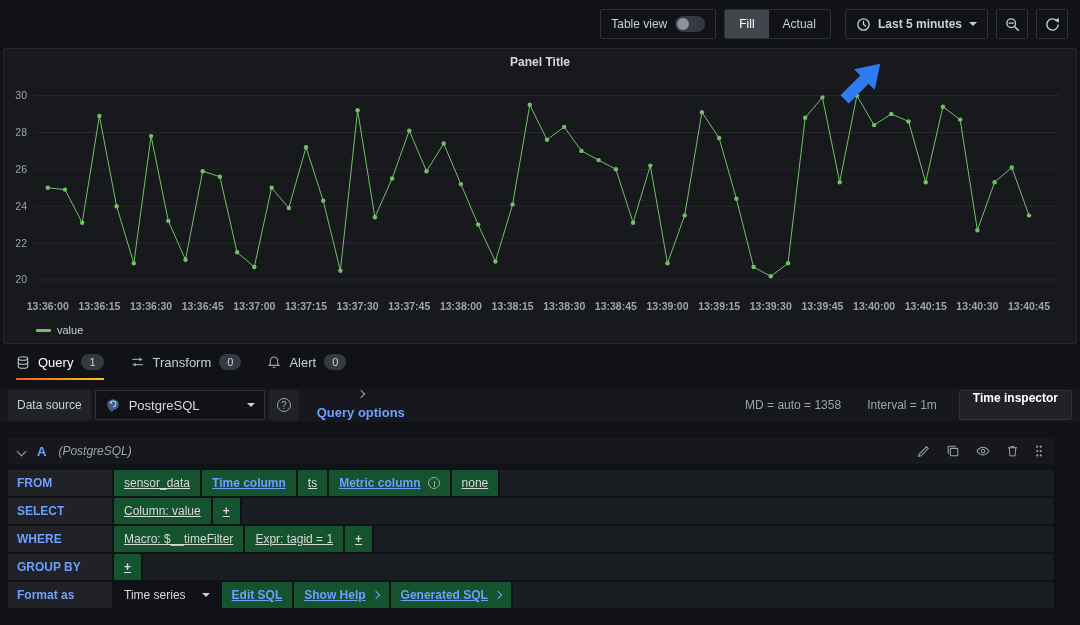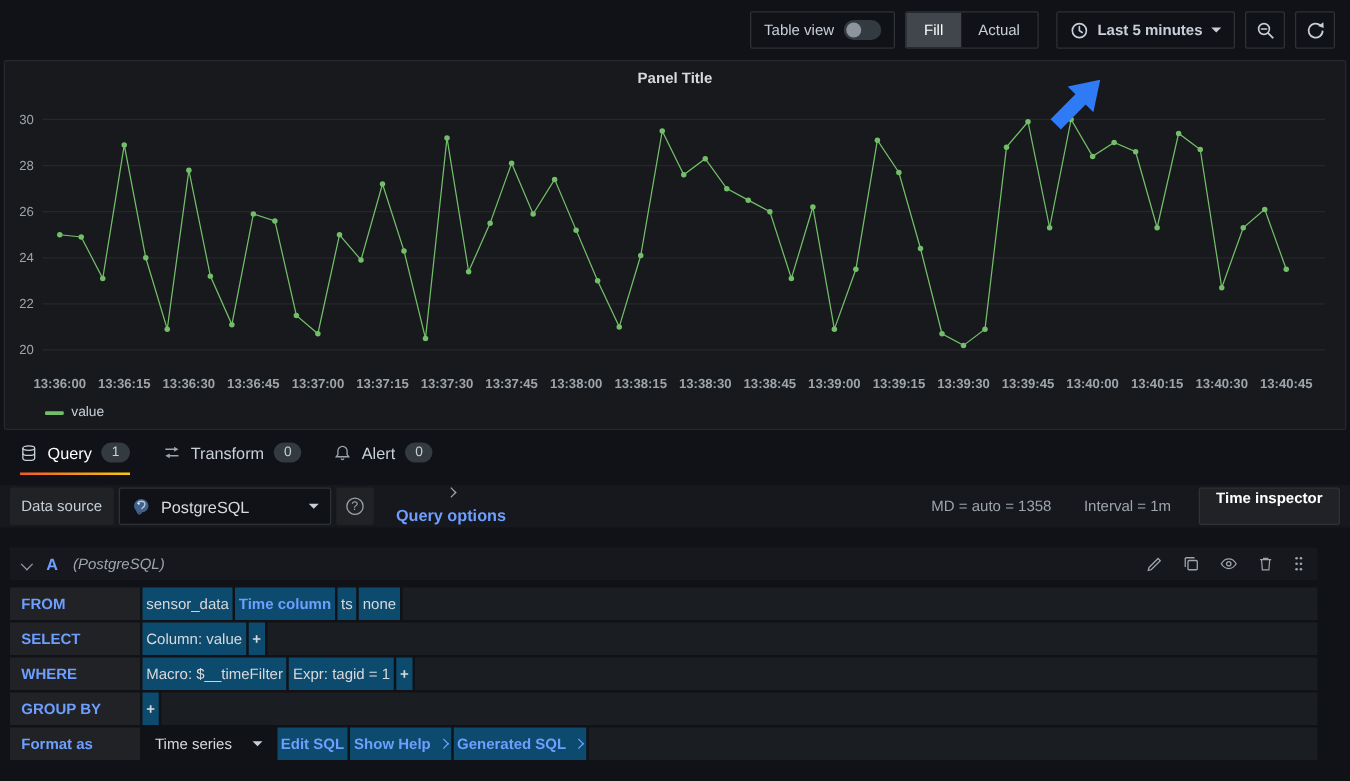--- a/index.html
+++ b/index.html
@@ -53,21 +53,21 @@
   
   .query-section { margin:16px 26px 0 8px; }
   .q-header { height:26px; background:#16181d; display:flex; align-items:center; gap:12px; padding:0 10px; margin-bottom:6px; }
   .q-ref { color:#6e9fff; font-size:13px; font-weight:700; }
   .q-ds-hint { color:#9da5ab; font-style:italic; font-size:12px; }
   .q-icons { margin-left:auto; display:flex; gap:15px; align-items:center; }
   .q-icons svg { display:block; cursor:pointer; }
 
   .qrow { display:flex; gap:2px; margin-bottom:2px; height:26px; }
   .qlabel { width:104px; background:#202226; color:#6e9fff; font-size:12px; font-weight:600; display:flex; align-items:center; padding:0 9px; flex:none; }
-  .qseg { background:#0c4a6e; color:#d8d9da; font-size:12px; font-weight:600; display:flex; align-items:center; padding:0 3px; gap:7px; cursor:pointer; white-space:nowrap; }
+  .qseg { background:#14532d; color:#d8d9da; font-size:12px; font-weight:600; display:flex; align-items:center; padding:0 10px; gap:7px; cursor:pointer; white-space:nowrap;text-decoration:underline; }
   .qseg.blue { color:#6e9fff; }
   .qseg.plain { font-weight:400; }
   .qfill { flex:1; background:#1a1d22; }
   .qselect { background:#111217; color:#d8d9da; font-size:12px; display:flex; align-items:center; gap:16px; padding:0 10px; cursor:pointer; }
   .info-circle { width:12px; height:12px; border:1px solid #9da5ab; border-radius:50%; position:relative; flex:none; }
   .info-circle::after { content:""; position:absolute; left:5px; top:3px; width:1.5px; height:6px; background:#9da5ab; }
 
   
   .cursor { position:absolute; left:830px; top:52px; width:62px; height:62px; z-index:20; pointer-events:none; }
 </style>
@@ -295,20 +295,24 @@
           <circle cx="7" cy="13" r="1.2" fill="#9da5ab"></circle>
       </svg>
     </div>
   </div>
 
   <div class="qrow">
     <div class="qlabel">FROM</div>
     <div class="qseg plain">sensor_data</div>
     <div class="qseg blue">Time column</div>
     <div class="qseg plain">ts</div>
+    <div class="qseg blue">
+      <span>Metric column</span>
+      <span class="info-circle"></span>
+    </div>
     <div class="qseg plain">none</div>
     <div class="qfill"></div>
   </div>
 
   <div class="qrow">
     <div class="qlabel">SELECT</div>
     <div class="qseg plain">Column: value</div>
     <div class="qseg">+</div>
     <div class="qfill"></div>
   </div>

